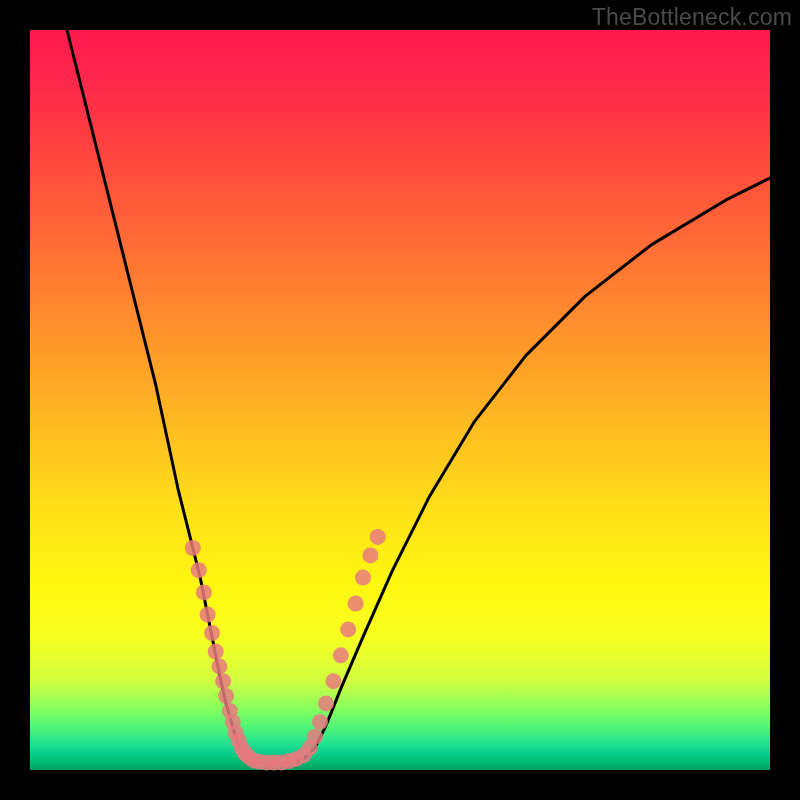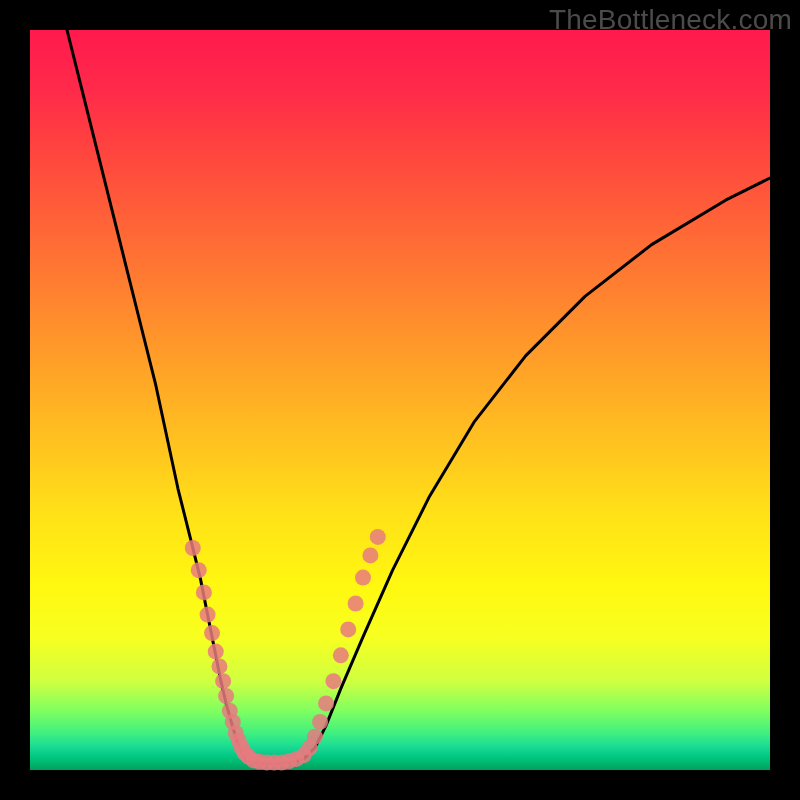--- a/index.html
+++ b/index.html
@@ -49,21 +49,21 @@
     left: 0; top: 0;
     width: 740px;
     height: 740px;
     overflow: visible;
   }
   .watermark {
     position: absolute;
     top: 4px;
     right: 8px;
     color: #4b4b4b;
-    font-size: 28px;
+    font-size: 23px;
     font-weight: 500;
     letter-spacing: 0.2px;
     user-select: none;
   }
 </style>
 </head>
 <body>
 
 <div class="frame">
   <div class="plot-area">

